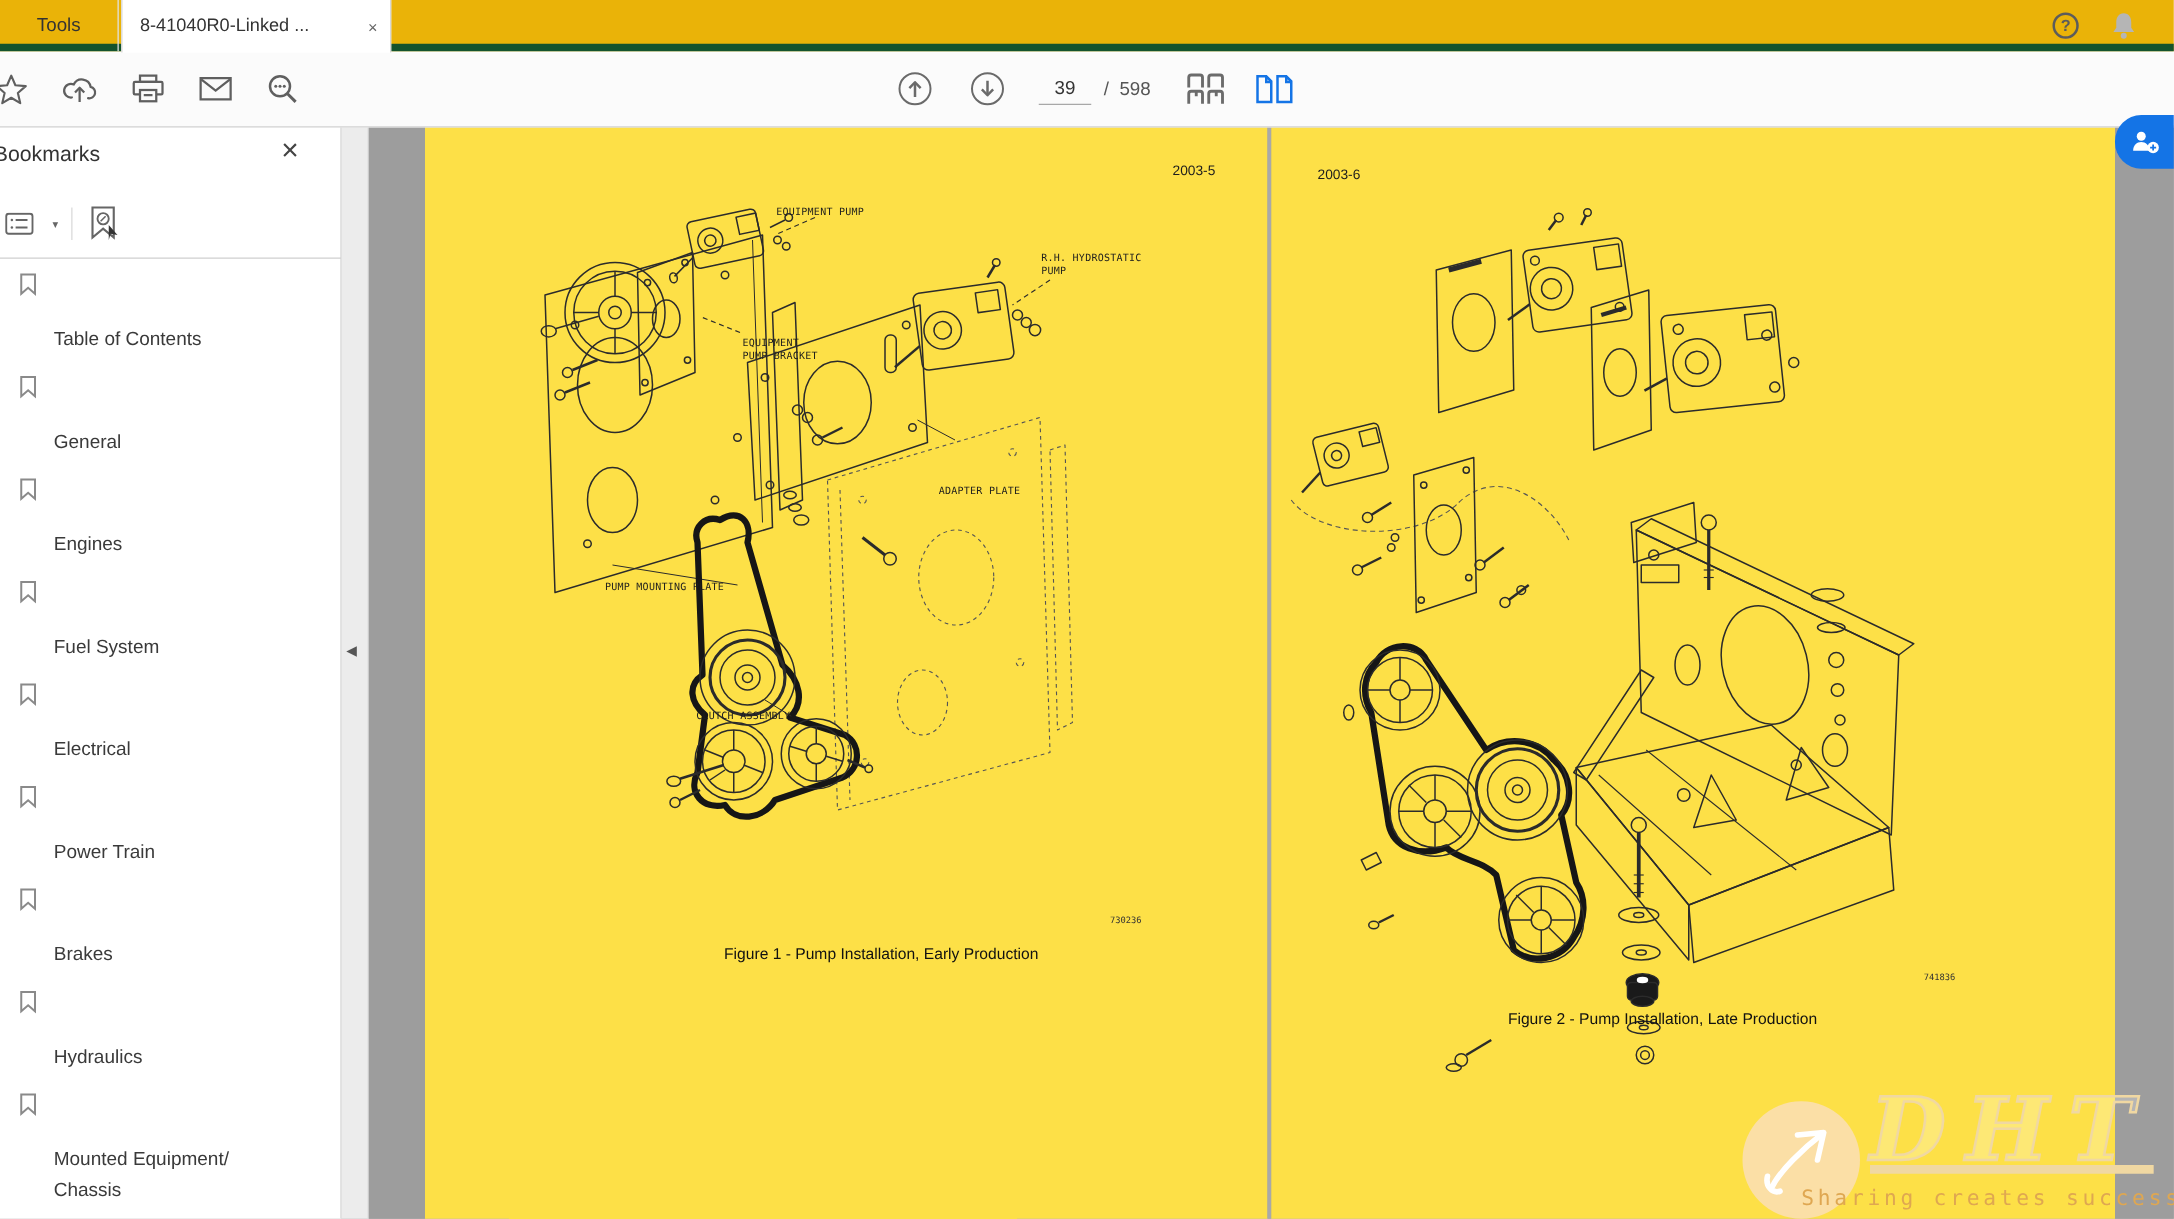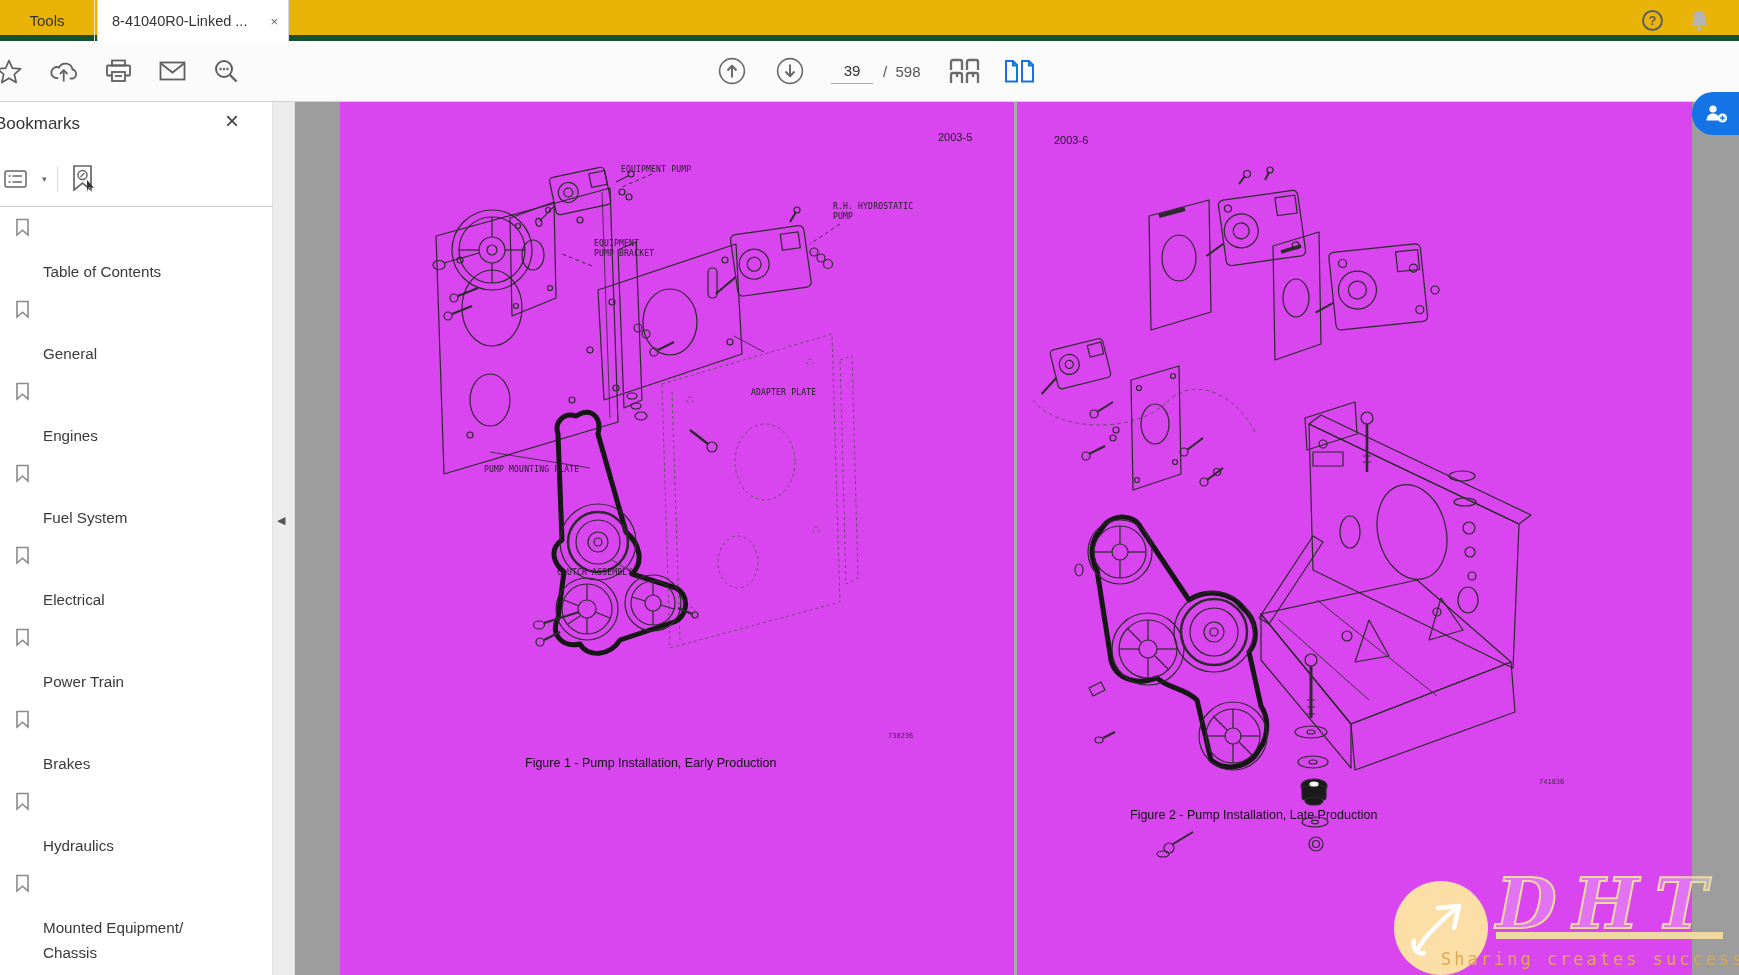--- a/index.html
+++ b/index.html
@@ -6,21 +6,21 @@
   html,body { width:1739px; height:975px; overflow:hidden; background:#fff;
               font-family:"Liberation Sans", sans-serif; }
   #app { position:absolute; inset:0; width:1739px; height:975px; }
 
   
   .tabbar { position:absolute; left:0; top:0; width:1739px; height:41px;
             background:#eab308; border-bottom:6px solid #14532d; z-index:3; }
   .tab-tools { position:absolute; left:0; top:0; width:95px; height:41px;
                display:flex; align-items:center; justify-content:center;
                font-size:15px; color:#333; border-right:1px solid #e2e2e2; cursor:default; }
-  .tab-doc { position:absolute; left:97px; top:0; width:192px; height:42px;
+  .tab-doc { position:absolute; left:97px; top:0; width:216px; height:42px;
              background:#fff; border-left:1px solid #d8d8d8; border-right:1px solid #d8d8d8;
              display:flex; align-items:center; padding:0 8px 0 14px; gap:8px; }
   .tab-doc-title { font-size:14.5px; color:#333; white-space:nowrap; overflow:hidden; flex:1; }
   .tab-close { font-size:13px; color:#666; cursor:pointer; padding:0 2px; }
   .tabbar-right { position:absolute; right:28px; top:0; height:41px;
                   display:flex; align-items:center; gap:24px; }
   .help-icon { width:21px; height:21px; border:2px solid #5c5c5c; border-radius:50%;
                display:flex; align-items:center; justify-content:center;
                font-size:13px; font-weight:bold; color:#5c5c5c; }
 
@@ -61,31 +61,31 @@
   .bm-label { font-size:15.2px; color:#3a3a3a; line-height:25px; white-space:pre-line;margin-top:43px; }
 
   
   .collapse-strip { position:absolute; left:273px; top:0; width:22px; height:875px;
                     background:#ececec; border-right:1px solid #dcdcdc; }
   .collapse-arrow { position:absolute; left:4px; top:414px; font-size:11px; color:#555; cursor:pointer; }
   .gutter-left  { position:absolute; left:295px; top:0; width:45px; height:875px; background:#9d9d9d; }
   .gutter-right { position:absolute; left:1692px; top:0; width:47px; height:875px; background:#9d9d9d; }
   .scroll-thumb { position:absolute; left:1732px; top:62px; width:6px; height:30px;
                   background:#fdfdfd; border-radius:3px; cursor:pointer; }
-  .page { position:absolute; top:0; height:875px; background:#d946ef; }
+  .page { position:absolute; top:0; height:875px; background:#fde047; }
   .page-left  { left:340px; width:674px; }
   .page-right { left:1017px; width:675px; }
   .page-gap { position:absolute; left:1014px; top:0; width:3px; height:875px; background:#a9a9a9; }
   .page svg.art { position:absolute; left:0; top:0; }
 
   .doc-label { position:absolute; font-family:"DejaVu Sans Mono",monospace; font-size:8px;
                letter-spacing:.2px; color:#1d1d1d; white-space:pre-line; line-height:9.5px; }
   .page-num { position:absolute; font-size:11px; color:#1d1d1d; }
   .fig-num  { position:absolute; font-size:7px; color:#333; font-family:"DejaVu Sans Mono",monospace; }
-  .caption  { position:absolute; font-size:12.5px; color:#111; text-align:left; }
+  .caption  { position:absolute; font-size:12.5px; color:#111; text-align:center; }
 
   
   .wm-circle { position:absolute; left:1394px; top:881px; width:94px; height:94px;
                border-radius:50%; background:#FBDFA6; z-index:6; }
   .wm-dht { position:absolute; left:1496px; top:862px; z-index:6;
             font-family:"DejaVu Serif",serif; font-style:italic; font-weight:bold;
             font-size:70px; letter-spacing:16px; color:rgba(255,255,255,0.25);text-decoration:underline;
             -webkit-text-stroke:2px #F0D8A2; }
   .wm-tag { position:absolute; left:1441px; top:949px; z-index:6; white-space:nowrap;
             font-family:"DejaVu Sans Mono",monospace; font-size:17px;
@@ -415,21 +415,21 @@
           <line x1="313" y1="511" x2="313" y2="525"></line>
           <line x1="292" y1="497" x2="305" y2="501"></line>
           <line x1="321" y1="505" x2="334" y2="509"></line>
         <line x1="338" y1="508" x2="352" y2="514" stroke-width="2"></line>
           <circle cx="355" cy="515" r="3"></circle>
         <line x1="204" y1="540" x2="220" y2="532" stroke-width="2"></line>
           <circle cx="200" cy="542" r="4"></circle>
       </svg>
       <span class="page-num" style="left:598px; top:31px;">2003-5</span>
       <span class="doc-label" style="left:281px; top:65px;">EQUIPMENT PUMP</span>
-      <span class="doc-label" style="left:254px; top:139px;">EQUIPMENT
+      <span class="doc-label" style="left:254px; top:170px;">EQUIPMENT
 PUMP BRACKET</span>
       <span class="doc-label" style="left:493px; top:102px;">R.H. HYDROSTATIC
 PUMP</span>
       <span class="doc-label" style="left:411px; top:253px;margin-top:35px;">ADAPTER PLATE</span>
       <span class="doc-label" style="left:144px; top:365px;">PUMP MOUNTING PLATE</span>
       <span class="doc-label" style="left:217px; top:468px;">CLUTCH ASSEMBLY</span>
       <span class="fig-num" style="left:548px; top:632px;">730236</span>
       <span class="caption" style="left:185px; top:656px; width:360px;">Figure 1 - Pump Installation, Early Production</span>
     </div>
 

